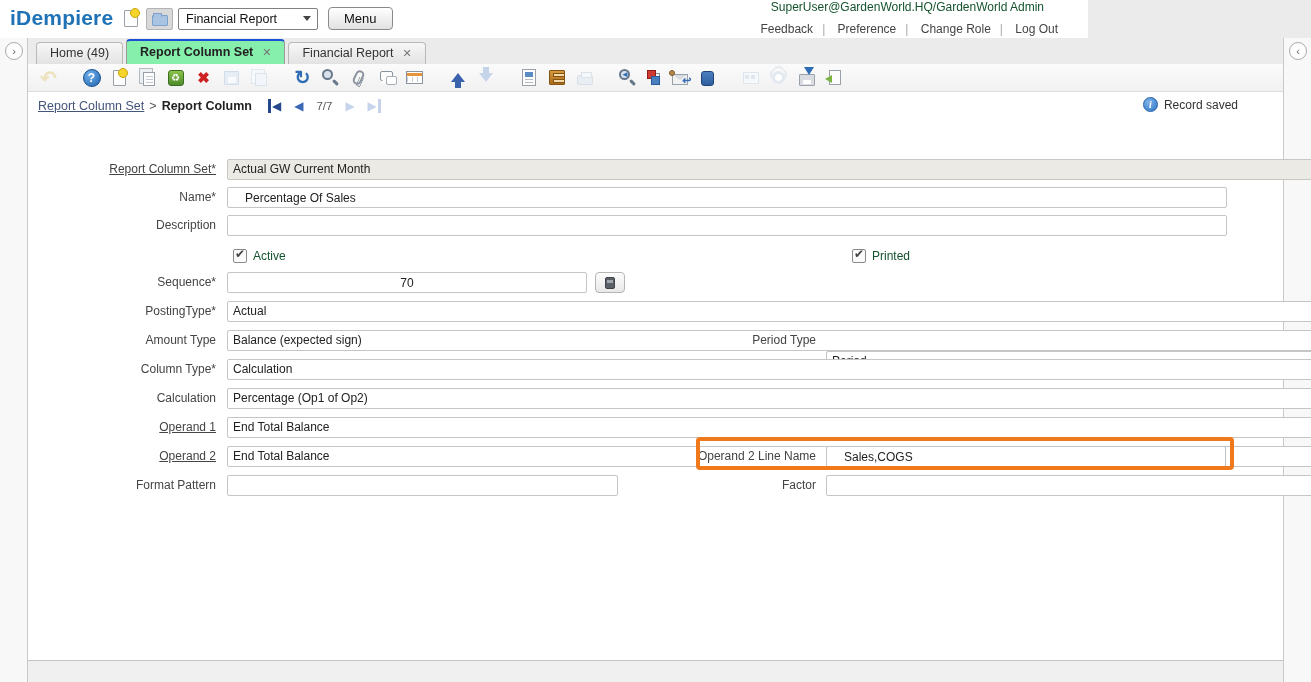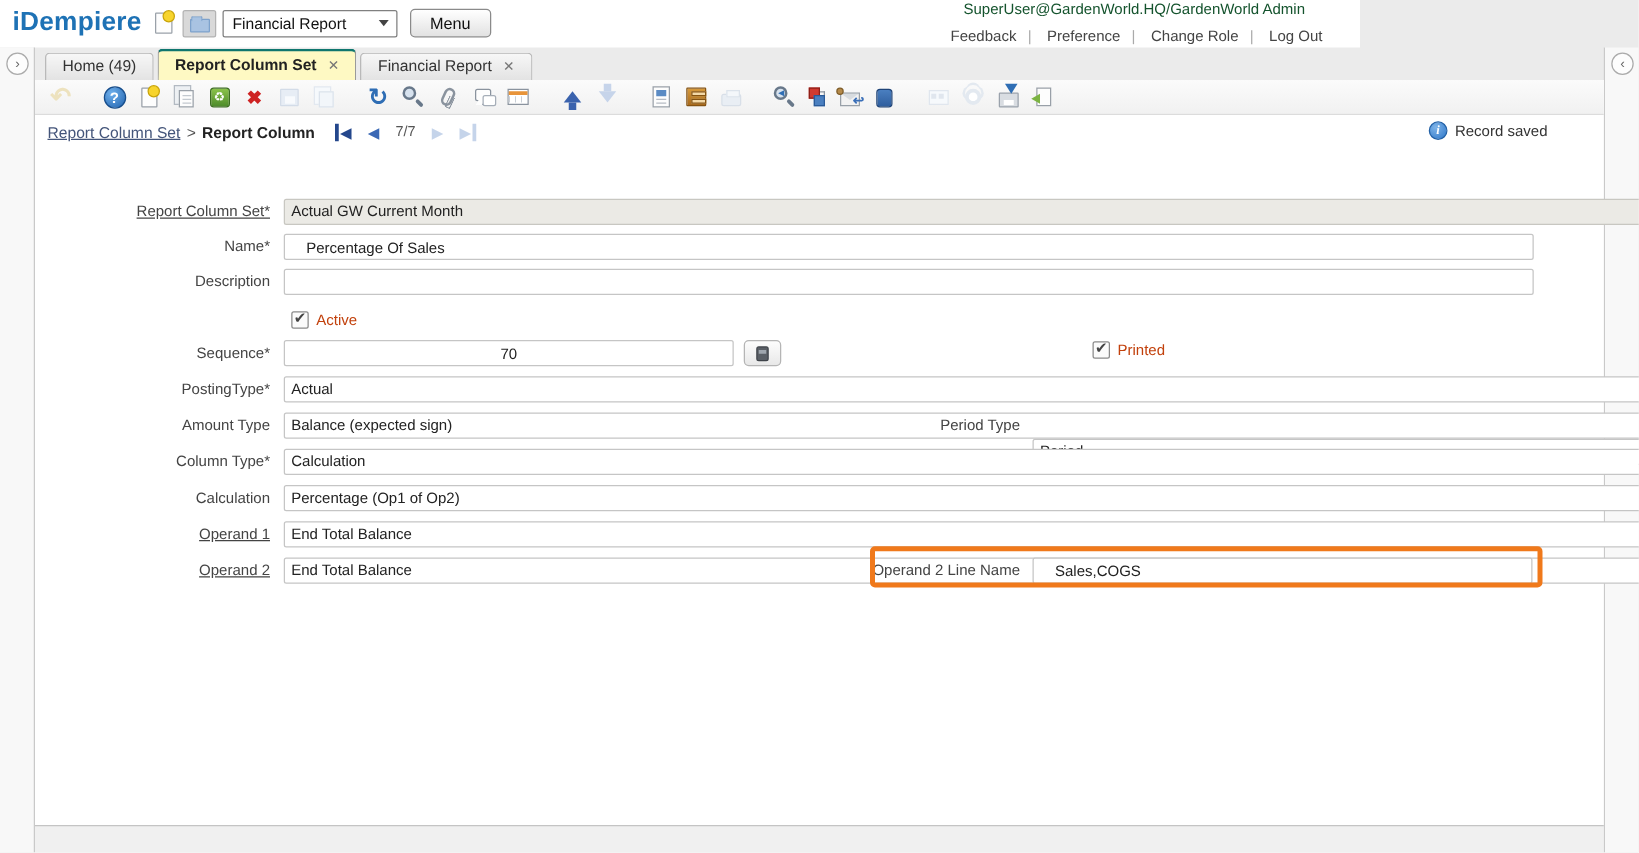--- a/index.html
+++ b/index.html
@@ -25,21 +25,21 @@
   
   .side { position:absolute; top:38px; width:28px; height:644px; background:#F8F8F8; }
   .side-left { left:0; border-right:1px solid #C9C9C9; }
   .side-right { right:0; border-left:1px solid #C9C9C9; }
   .collapse-btn { position:absolute; top:4px; left:5px; width:18px; height:18px; border:1px solid #ABABAB; border-radius:50%; background:#FDFDFD; color:#666; font-size:11px; text-align:center; line-height:16px; }
 
   
   .main { position:absolute; left:28px; top:38px; width:1255px; height:644px; }
   .tabbar { position:absolute; left:0; top:0; width:100%; height:26px; display:flex; align-items:flex-end; padding-left:8px; }
   .tab { height:22px; line-height:21px; padding:0 13px; margin-right:3px; background:linear-gradient(#F7F7F7,#E3E3E3); border:1px solid #B9B9B9; border-bottom:none; border-radius:4px 4px 0 0; font-size:12.5px; color:#333; white-space:nowrap; }
-  .tab.active { height:25px; line-height:23px; background:#fef9c3; border:1px solid #9A9A9A; border-top:2px solid #0f766e; border-bottom:none; font-weight:bold; color:#222; }
+  .tab.active { height:25px; line-height:23px; background:#86efac; border:1px solid #9A9A9A; border-top:2px solid #1d4ed8; border-bottom:none; font-weight:bold; color:#222; }
   .tab .x { margin-left:9px; color:#777; font-size:11px; font-weight:normal; }
 
   .panel { position:absolute; left:0; top:26px; width:100%; height:596px; background:#FFF; }
   .statusbar { position:absolute; left:0; top:622px; width:100%; height:22px; background:#F0F0F0; border-top:1px solid #C4C4C4; }
 
   
   .toolbar { position:absolute; left:0; top:0; width:100%; height:28px; background:linear-gradient(#FBFBFB,#F1F1F1); border-bottom:1px solid #DCDCDC; display:flex; align-items:center; padding-left:10px; }
   .tbi { width:21px; height:22px; margin-right:7px; display:flex; align-items:center; justify-content:center; position:relative; flex:0 0 auto; }
   .gap { margin-left:15px; }
 
@@ -128,24 +128,24 @@
   .fld-full { left:199px; width:1000px; }
   .fld-seq { left:199px; width:360px; }
 
   .tx { width:100%; height:21px; border:1px solid #C5C5C5; border-radius:2px; background:#FFF; font-family:"Liberation Sans", sans-serif; font-size:12px; color:#222; padding:0 17px; outline:none; }
   .tx.num { text-align:center; }
   .select { position:relative; width:100%; height:21px; border:1px solid #C5C5C5; border-radius:2px; background:#FFF; font-size:12px; color:#222; line-height:19px; padding:0 18px 0 5px; white-space:nowrap; overflow:hidden; }
   .select.ro { background:#EBEAE5; border-color:#C8C7C1; }
   .caret { display:inline-block; width:0; height:0; border-left:4px solid transparent; border-right:4px solid transparent; border-top:5px solid #444; }
 
   .chkwrap { position:absolute; top:2px; display:flex; align-items:center; }
-  .chk-l { left:205px; } .chk-r { left:846px;margin-top:24px; }
+  .chk-l { left:205px; } .chk-r { left:824px; }
   .chkbox { width:14px; height:14px; border:1px solid #8A8A8A; border-radius:2px; background:#FBFBFB; position:relative; margin-right:6px; }
   .chkbox.checked::after { content:"✔"; position:absolute; left:1px; top:-3px; font-size:12px; color:#444; }
-  .chklab { font-size:12px; color:#c2410c; }
+  .chklab { font-size:12px; color:#14532d; }
 
   .calc-btn { position:absolute; left:567px; top:0; width:30px; height:21px; border:1px solid #B5B5B5; border-radius:4px; background:linear-gradient(#FDFDFD,#E8E8E8); display:flex; align-items:center; justify-content:center; }
   .calc-ic { width:10px; height:12px; background:#5A5F66; border-radius:2px; border:1px solid #3E4349; }
   .calc-ic::before { content:""; display:block; margin:2px auto 0; width:6px; height:3px; background:#9FA6AE; }
 
   .annotation { position:absolute; left:696px; top:437px; width:538px; height:33px; border:4px solid #F0791B; border-radius:4px; pointer-events:none; z-index:50; }
 </style>
 </head>
 <body>
 
@@ -348,20 +348,26 @@
         <div class="fld fld-l select"><span>End Total Balance</span></div>
       </div>
 
       <div class="frow" style="top:327px">
         <div class="lab lab-l"><u>Operand 2</u></div>
         <div class="fld fld-l select"><span>End Total Balance</span></div>
         <div class="lab lab-r">Operand 2 Line Name</div>
         <div class="fld fld-r"><input class="tx" value="Sales,COGS" style=""></div>
       </div>
 
+      <div class="frow" style="top:356px">
+        <div class="lab lab-l">Format Pattern</div>
+        <div class="fld fld-l" style="width:391px"><input class="tx" value="" style=""></div>
+        <div class="lab lab-r">Factor</div>
+        <div class="fld fld-r select"><span></span></div>
+      </div>
 
     </div>
   </div>
 
   <div class="statusbar"></div>
 </div>
 
 <div class="annotation"></div>
 
 </body></html>

